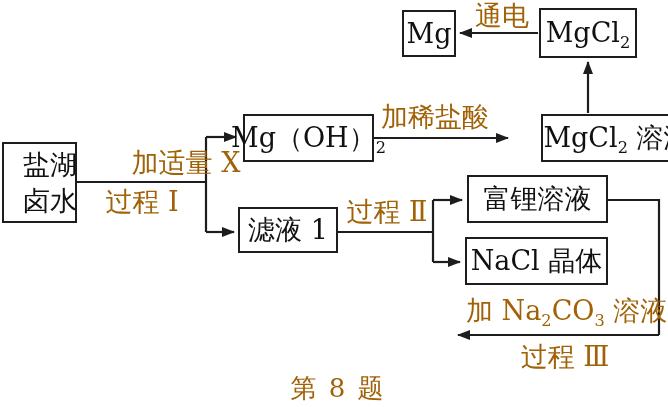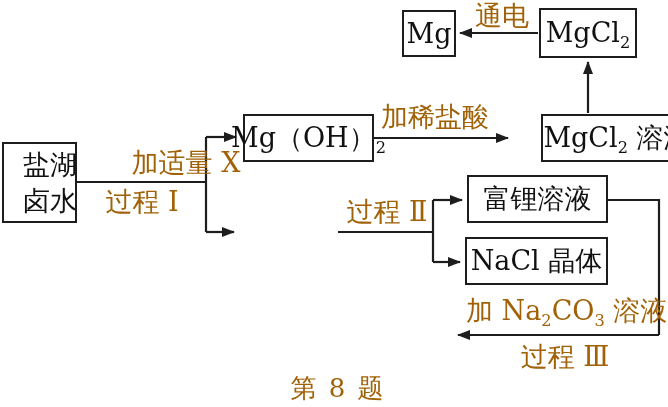--- a/index.html
+++ b/index.html
@@ -51,20 +51,23 @@
 
   <div class="node twoline" style="left:2px;top:142px;width:75px;height:81px;">
     <div>盐湖</div>
     <div>卤水</div>
   </div>
 
   <div class="node" style="left:243px;top:114px;width:131px;height:48px;">
     <span><span>Mg（OH）</span><sub>2</sub></span>
   </div>
 
+  <div class="node" style="left:238px;top:207px;width:100px;height:46px;">
+    <span>滤液 1</span>
+  </div>
 
   <div class="node" style="left:512px;top:114px;width:152px;height:48px;margin-left:29px;">
     <span><span>MgCl</span><sub>2</sub><span> 溶液</span></span>
   </div>
 
   <div class="node" style="left:539px;top:8px;width:98px;height:50px;">
     <span><span>MgCl</span><sub>2</sub></span>
   </div>
 
   <div class="node" style="left:402px;top:10px;width:54px;height:47px;">

